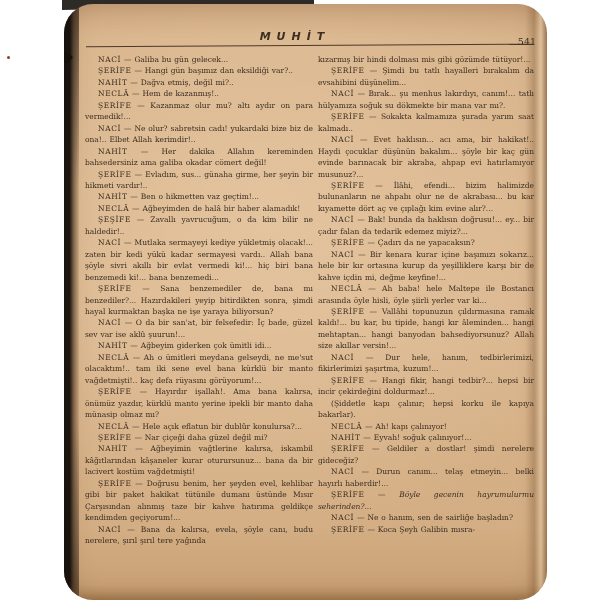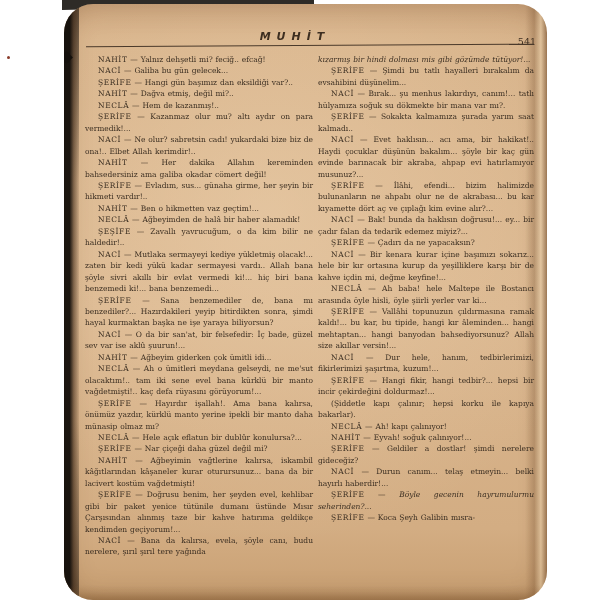--- a/index.html
+++ b/index.html
@@ -72,21 +72,21 @@
   }
 
   
   .text-col{position:absolute;top:50px;color:#3c2f22;}
   .col-left{left:21px;width:228px;}
   .col-right{left:254px;width:216px;}
   p.para{
     margin:0;font-size:7.5px;line-height:11.45px;text-align:justify;
     text-indent:13px;word-spacing:0.5px;
   }
-  p.para.noindent{text-indent:0;font-style:italic;}
+  p.para.noindent{text-indent:0;}
   p.para .speaker{letter-spacing:0.6px;}
   p.para.italic .ptext{font-style:italic;}
 </style>
 </head>
 <body>
 
 <div class="photo">
   <div class="top-dark-band"></div>
   <div class="dust-speck"></div>
 
@@ -96,42 +96,41 @@
     <div class="right-curve"></div>
     <div class="bottom-curve"></div>
 
     <div class="page-header">
       <div class="journal-title">MUHİT</div>
       <div class="page-number">541</div>
     </div>
     <div class="header-rule"></div>
 
     <div class="text-col col-left">
-        <p class="para"><span class="speaker">NAHİT</span> — <span class="ptext">Yalnız dehşetli mi? feciğ.. efcağ!</span></p>
         <p class="para"><span class="speaker">NACİ</span> — <span class="ptext">Galiba bu gün gelecek...</span></p>
         <p class="para"><span class="speaker">ŞERİFE</span> — <span class="ptext">Hangi gün başımız dan eksildiği var?..</span></p>
         <p class="para"><span class="speaker">NAHİT</span> — <span class="ptext">Dağva etmiş, değil mi?..</span></p>
         <p class="para"><span class="speaker">NECLÂ</span> — <span class="ptext">Hem de kazanmış!..</span></p>
         <p class="para"><span class="speaker">ŞERİFE</span> — <span class="ptext">Kazanmaz olur mu? altı aydır on para vermedik!...</span></p>
         <p class="para"><span class="speaker">NACİ</span> — <span class="ptext">Ne olur? sabretsin cadı! yukardaki bize biz de ona!.. Elbet Allah kerimdir!..</span></p>
         <p class="para"><span class="speaker">NAHİT</span> — <span class="ptext">Her dakika Allahın kereminden bahsedersiniz ama galiba okadar cömert değil!</span></p>
         <p class="para"><span class="speaker">ŞERİFE</span> — <span class="ptext">Evladım, sus... günaha girme, her şeyin bir hikmeti vardır!..</span></p>
         <p class="para"><span class="speaker">NAHİT</span> — <span class="ptext">Ben o hikmetten vaz geçtim!...</span></p>
         <p class="para"><span class="speaker">NECLÂ</span> — <span class="ptext">Ağbeyimden de halâ bir haber alamadık!</span></p>
         <p class="para"><span class="speaker">ŞEŞİFE</span> — <span class="ptext">Zavallı yavrucuğum, o da kim bilir ne haldedir!..</span></p>
         <p class="para"><span class="speaker">NACİ</span> — <span class="ptext">Mutlaka sermayeyi kediye yükletmiş olacak!... zaten bir kedi yükü kadar sermayesi vardı.. Allah bana şöyle sivri akıllı bir evlat vermedi ki!... hiç biri bana benzemedi ki!... bana benzemedi...</span></p>
         <p class="para"><span class="speaker">ŞERİFE</span> — <span class="ptext">Sana benzemediler de, bana mı benzediler?... Hazırdakileri yeyip bitirdikten sonra, şimdi hayal kurmaktan başka ne işe yaraya biliyorsun?</span></p>
         <p class="para"><span class="speaker">NACİ</span> — <span class="ptext">O da bir san'at, bir felsefedir: İç bade, güzel sev var ise aklû şuurun!...</span></p>
         <p class="para"><span class="speaker">NAHİT</span> — <span class="ptext">Ağbeyim giderken çok ümitli idi...</span></p>
         <p class="para"><span class="speaker">NECLÂ</span> — <span class="ptext">Ah o ümitleri meydana gelseydi, ne me'sut olacaktım!.. tam iki sene evel bana kürklü bir manto vağdetmişti!.. kaç defa rüyasını görüyorum!...</span></p>
         <p class="para"><span class="speaker">ŞERİFE</span> — <span class="ptext">Hayırdır işallah!. Ama bana kalırsa, önümüz yazdır, kürklü manto yerine ipekli bir manto daha münasip olmaz mı?</span></p>
         <p class="para"><span class="speaker">NECLÂ</span> — <span class="ptext">Hele açık eflatun bir dublûr konulursa?...</span></p>
         <p class="para"><span class="speaker">ŞERİFE</span> — <span class="ptext">Nar çiçeği daha güzel değil mi?</span></p>
         <p class="para"><span class="speaker">NAHİT</span> — <span class="ptext">Ağbeyimin vağtlerine kalırsa, iskambil kâğıtlarından kâşaneler kurar oturursunuz... bana da bir lacivert kostüm vağdetmişti!</span></p>
-        <p class="para"><span class="speaker">ŞERİFE</span> — <span class="ptext">Doğrusu benim, her şeyden evel, kehlibar gibi bir paket yenice tütünile dumanı üstünde Mısır Çarşısından alınmış taze bir kahve hatırıma geldikçe kendimden geçiyorum!...</span></p>
+        <p class="para"><span class="speaker">ŞERİFE</span> — <span class="ptext">Doğrusu benim, her şeyden evel, kehlibar gibi bir paket hakikat tütünile dumanı üstünde Mısır Çarşısından alınmış taze bir kahve hatırıma geldikçe kendimden geçiyorum!...</span></p>
         <p class="para"><span class="speaker">NACİ</span> — <span class="ptext">Bana da kalırsa, evela, şöyle canı, budu nerelere, şırıl şırıl tere yağında</span></p>
       </div>
     <div class="text-col col-right">
         <p class="para noindent"><span class="ptext">kızarmış bir hindi dolması mis gibi gözümde tütüyor!...</span></p>
         <p class="para"><span class="speaker">ŞERİFE</span> — <span class="ptext">Şimdi bu tatlı hayalleri bırakalım da evsahibini düşünelim...</span></p>
         <p class="para"><span class="speaker">NACİ</span> — <span class="ptext">Bırak... şu menhus lakırdıyı, canım!... tatlı hülyamıza soğuk su dökmekte bir mana var mı?.</span></p>
         <p class="para"><span class="speaker">ŞERİFE</span> — <span class="ptext">Sokakta kalmamıza şurada yarım saat kalmadı..</span></p>
         <p class="para"><span class="speaker">NACİ</span> — <span class="ptext">Evet haklısın... acı ama, bir hakikat!.. Haydi çocuklar düşünün bakalım... şöyle bir kaç gün evinde barınacak bir akraba, ahpap evi hatırlamıyor musunuz?...</span></p>
         <p class="para"><span class="speaker">ŞERİFE</span> — <span class="ptext">İlâhi, efendi... bizim halimizde bulunanların ne ahpabı olur ne de akrabası... bu kar kıyamette dört aç ve çıplağı kim evine alır?...</span></p>
         <p class="para"><span class="speaker">NACİ</span> — <span class="ptext">Bak! bunda da haklısın doğrusu!... ey... bir çadır falan da tedarik edemez miyiz?...</span></p>
@@ -140,16 +139,17 @@
         <p class="para"><span class="speaker">NECLÂ</span> — <span class="ptext">Ah baba! hele Maltepe ile Bostancı arasında öyle hisli, öyle şiirli yerler var ki...</span></p>
         <p class="para"><span class="speaker">ŞERİFE</span> — <span class="ptext">Vallâhi topunuzun çıldırmasına ramak kaldı!... bu kar, bu tipide, hangi kır âleminden... hangi mehtaptan... hangi banyodan bahsediyorsunuz? Allah size akıllar versin!...</span></p>
         <p class="para"><span class="speaker">NACİ</span> — <span class="ptext">Dur hele, hanım, tedbirlerimizi, fikirlerimizi şaşırtma, kuzum!...</span></p>
         <p class="para"><span class="speaker">ŞERİFE</span> — <span class="ptext">Hangi fikir, hangi tedbir?... hepsi bir incir çekirdeğini doldurmaz!...</span></p>
         <p class="para"><span class="ptext">(Şiddetle kapı çalınır; hepsi korku ile kapıya bakarlar).</span></p>
         <p class="para"><span class="speaker">NECLÂ</span> — <span class="ptext">Ah! kapı çalınıyor!</span></p>
         <p class="para"><span class="speaker">NAHİT</span> — <span class="ptext">Eyvah! soğuk çalınıyor!...</span></p>
         <p class="para"><span class="speaker">ŞERİFE</span> — <span class="ptext">Geldiler a dostlar! şimdi nerelere gideceğiz?</span></p>
         <p class="para"><span class="speaker">NACİ</span> — <span class="ptext">Durun canım... telaş etmeyin... belki hayırlı haberdir!...</span></p>
         <p class="para italic"><span class="speaker">ŞERİFE</span> — <span class="ptext">Böyle gecenin hayrumulurmu seherinden?...</span></p>
+        <p class="para"><span class="speaker">NACİ</span> — <span class="ptext">Ne o hanım, sen de sairliğe başladın?</span></p>
         <p class="para"><span class="speaker">ŞERİFE</span> — <span class="ptext">Koca Şeyh Galibin mısra-</span></p>
       </div>
   </div>
 </div>
 
 </body></html>

